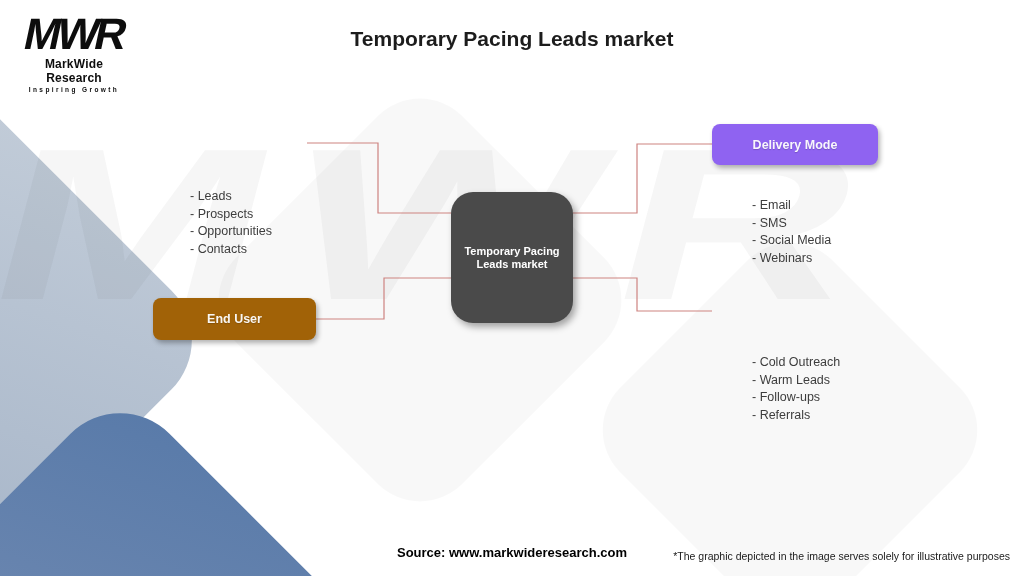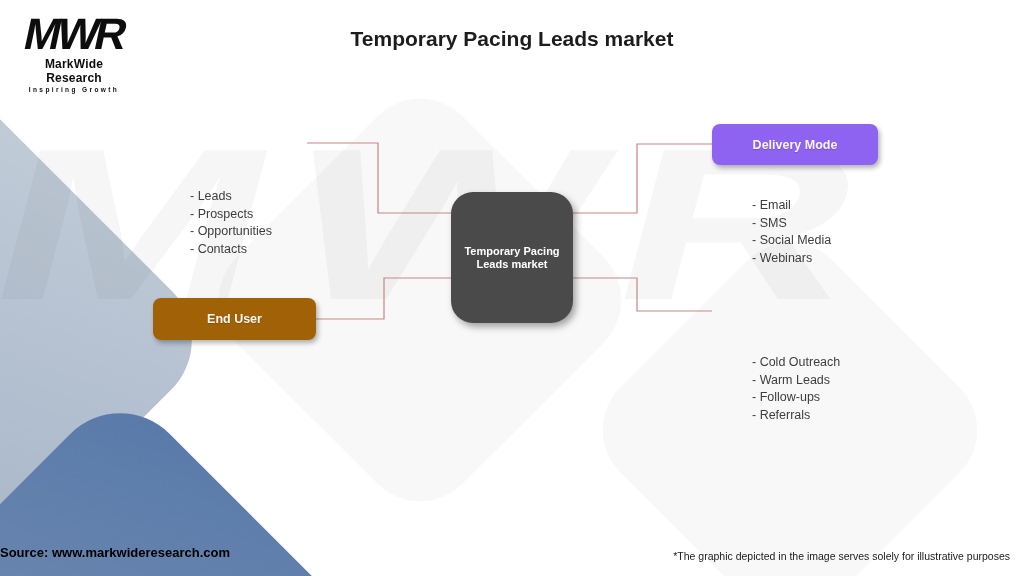--- a/index.html
+++ b/index.html
@@ -65,21 +65,21 @@
     position:absolute;margin:12px;padding:0;list-style:none;
     font-size:12.5px;line-height:17.5px;color:#3d3d3d;
   }
   .branch-list li::before{content:"- ";}
   .list-product{left:178px;top:176px;}
   .list-delivery{left:740px;top:185px;}
   .list-enduser{left:180px;top:357px;}
   .list-engagement{left:740px;top:342px;}
   
   .footer-source{
-    position:absolute;left:0;right:0;top:545px;text-align:left;
+    position:absolute;left:0;right:0;top:545px;text-align:center;
     font-size:13px;font-weight:bold;color:#000000;
   }
   .footer-disclaimer{
     position:absolute;right:14px;top:550px;
     font-size:10.5px;color:#1a1a1a;text-align:center;
   }
 </style>
 </head>
 <body>
 

